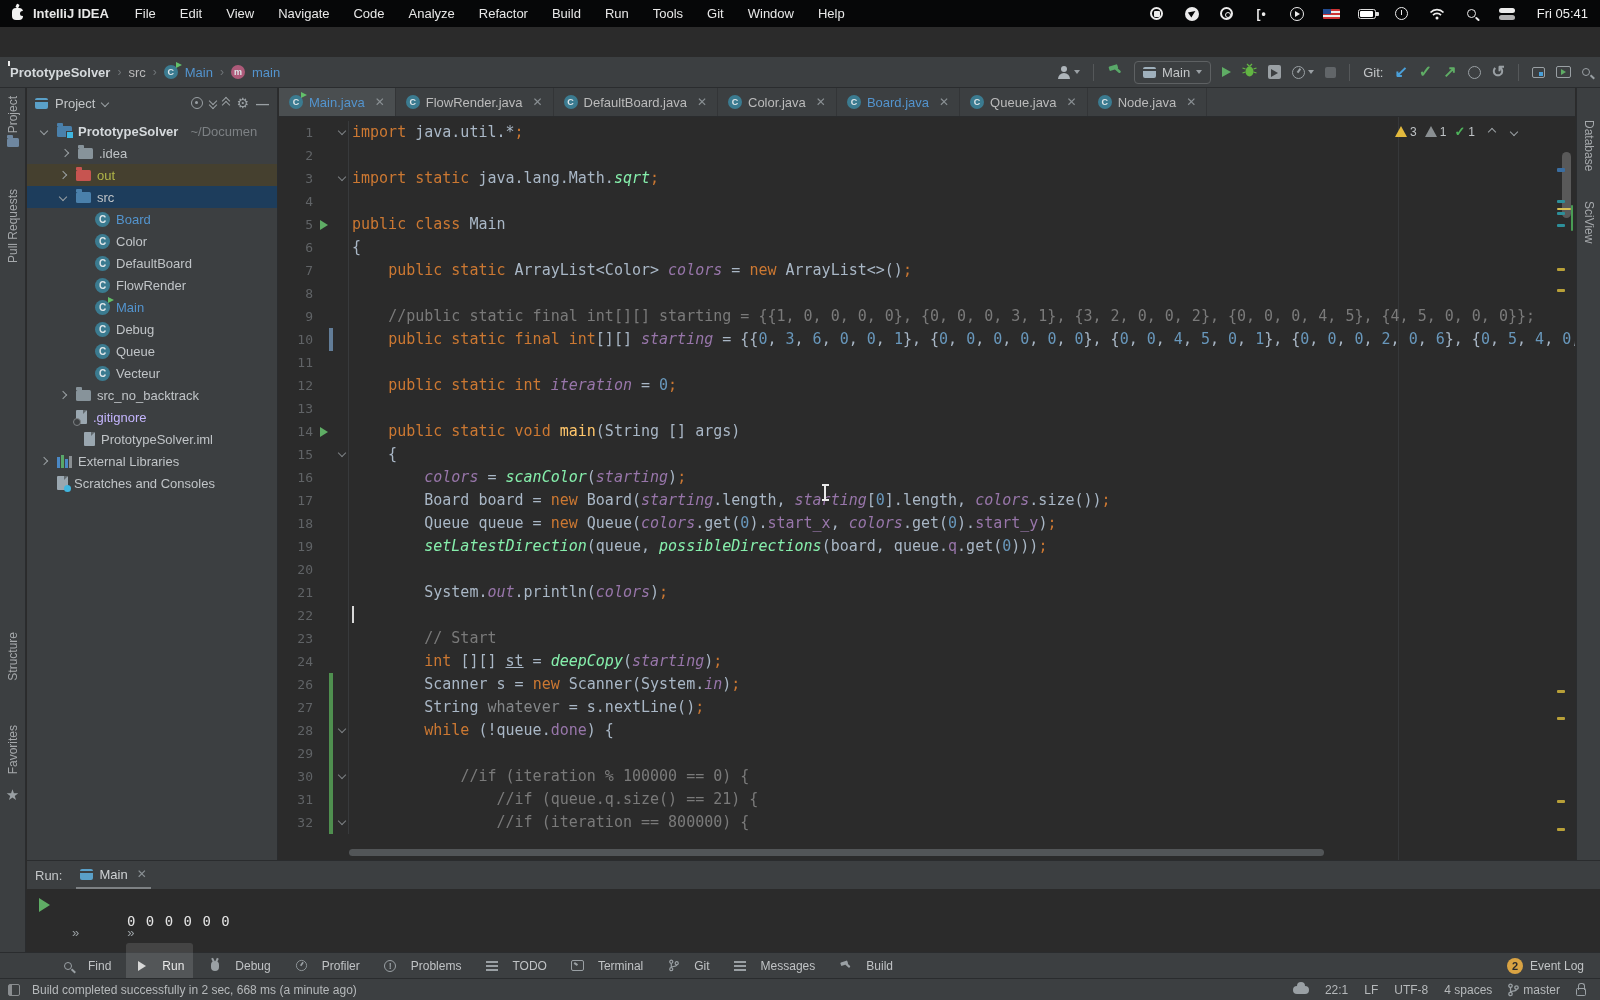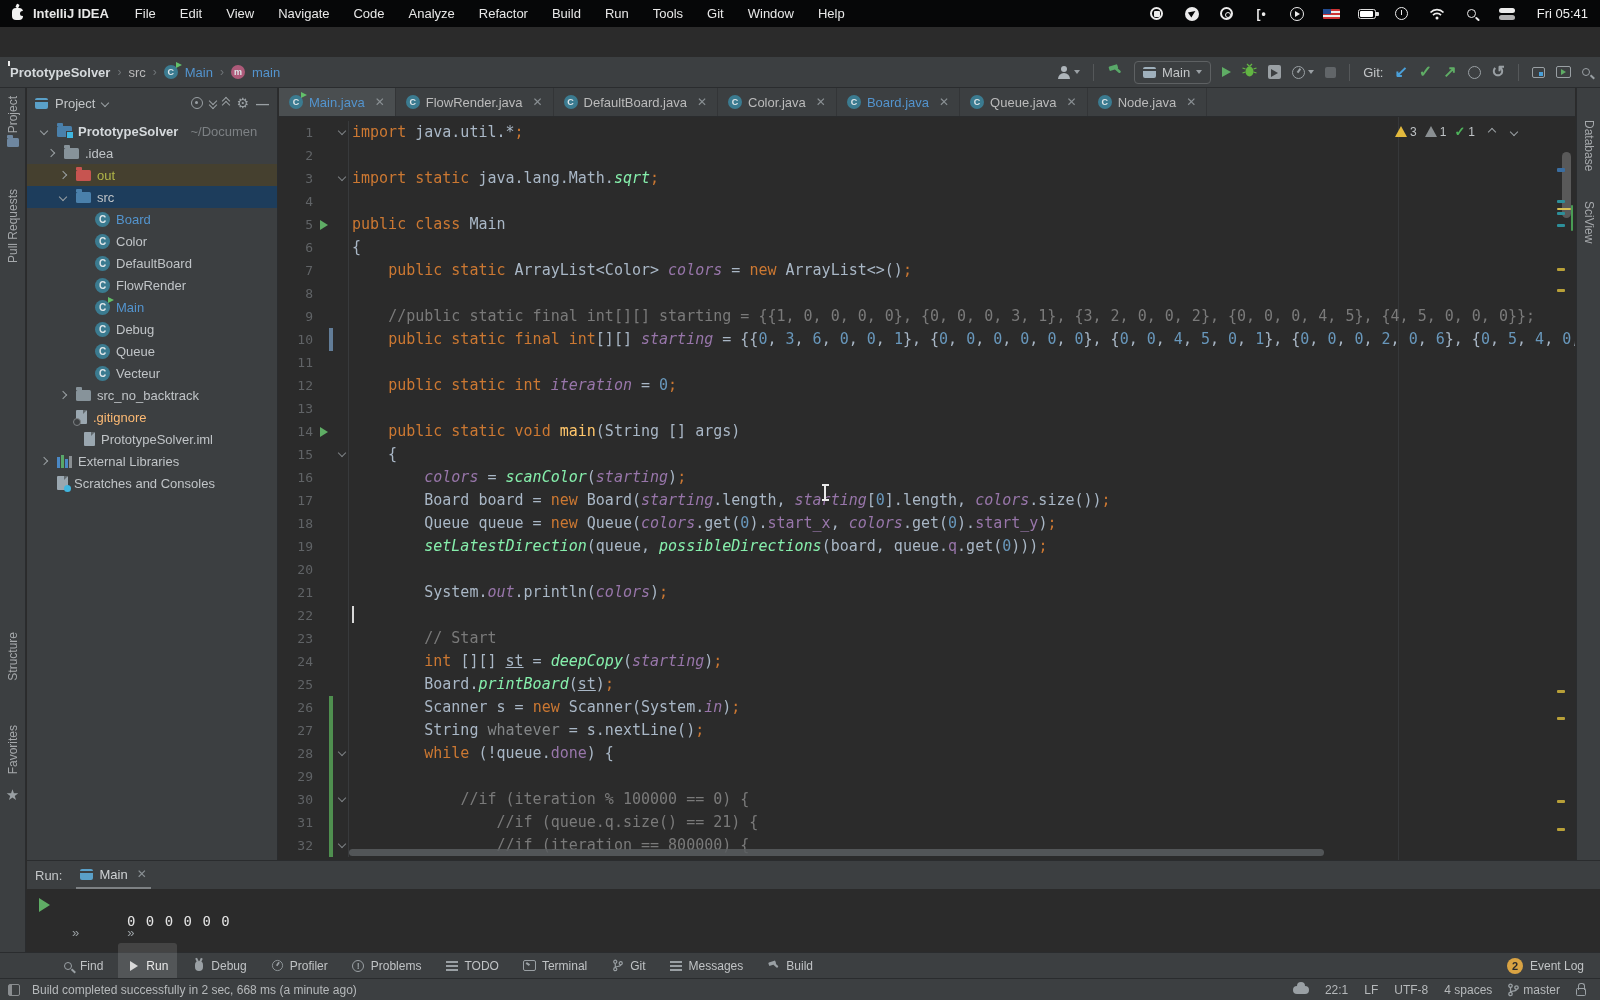--- a/index.html
+++ b/index.html
@@ -163,21 +163,21 @@
   .runtab { display:flex; align-items:center; gap:6px; height:28px; border-bottom:2px solid #7d8184; padding:0 4px; color:#cfd2d4; }
   .runtab .x { color:#8a9094; font-size:12px; margin-left:3px; }
   .runbody { position:absolute; top:28px; bottom:0; left:0; right:0; background:#2b2b2b; }
   .runout { position:absolute; left:100px; top:24px; font-family:"DejaVu Sans Mono","Liberation Mono",monospace; font-size:14px; color:#e4e4e4; letter-spacing:1px; }
   .runplay { position:absolute; left:12px; top:9px; }
   .chevbtns { position:absolute; left:45px; top:36px; display:flex; gap:48px; color:#9aa0a4; font-size:13px; }
 
   
   .bottombar { position:absolute; left:0; right:0; top:952px; height:26px; background:#3c3f41;
                border-top:1px solid #2a2c2e; display:flex; align-items:center; padding-left:52px; font-size:12px; color:#c0c3c5; }
-  .bitem { display:flex; align-items:center; gap:6px; padding:16px 9px; border-radius:3px; margin-right:6px; }
+  .bitem { display:flex; align-items:center; gap:14px; padding:16px 9px; border-radius:3px; margin-right:6px; }
   .bitem.active { background:rgba(255,255,255,.12); color:#e8e8e8; }
   .eventlog { margin-left:auto; display:flex; align-items:center; gap:7px; padding-right:16px; }
   .badge { width:16px; height:16px; border-radius:50%; background:#d9a343; color:#2b2b2b; font-size:11px; font-weight:bold;
            display:inline-flex; align-items:center; justify-content:center; }
   .bico { display:inline-flex; width:13px; height:13px; align-items:center; justify-content:center; position:relative; }
   .gtri { width:0; height:0; border-left:8px solid #9aa0a4; border-top:5px solid transparent; border-bottom:5px solid transparent; }
   .bitem.active .gtri { border-left-color:#d8d8d8; }
   .bugbody { width:8px; height:10px; background:#9aa0a4; border-radius:4px; position:relative; }
   .bugbody::before, .bugbody::after { content:""; position:absolute; top:-3px; width:1.5px; height:4px; background:#9aa0a4; }
   .bugbody::before { left:1px; transform:rotate(-25deg); } .bugbody::after { right:1px; transform:rotate(25deg); }
@@ -369,21 +369,21 @@
     </div>
     <div class="tree" id="project-tree">
         <div class="trow" style="padding-left: 10px;">
           <span class="tchev">
             <span class="chev down"></span>
           </span>
           <span class="fold blue root"></span>
           <span style="font-weight: bold; color: rgb(213, 217, 220);">PrototypeSolver</span>
           <span class="tsuffix">~/Documen</span>
         </div>
-        <div class="trow" style="padding-left: 17px;">
+        <div class="trow" style="padding-left: 31px;">
           <span class="tchev">
             <span class="chev right"></span>
           </span>
           <span class="fold"></span>
           <span>.idea</span>
         </div>
         <div class="trow excluded" style="padding-left: 29px;">
           <span class="tchev">
             <span class="chev right"></span>
           </span>
@@ -440,21 +440,21 @@
         <div class="trow" style="padding-left: 29px;">
           <span class="tchev">
             <span class="chev right"></span>
           </span>
           <span class="fold"></span>
           <span>src_no_backtrack</span>
         </div>
         <div class="trow" style="padding-left: 29px;">
           <span class="tchev"></span>
           <span class="doc ignored"></span>
-          <span style="color: #fdba74;">.gitignore</span>
+          <span style="color: #c4b5fd;">.gitignore</span>
         </div>
         <div class="trow" style="padding-left: 37px;">
           <span class="tchev"></span>
           <span class="doc"></span>
           <span>PrototypeSolver.iml</span>
         </div>
         <div class="trow" style="padding-left: 10px;">
           <span class="tchev">
             <span class="chev right"></span>
           </span>
@@ -532,21 +532,20 @@
           <div class="code-line"><span class="ln">15</span><span class="gicon"></span><span class="gfold"><span class="fchev"></span></span><span class="codetxt"><span class="tk-pl">    {</span></span></div>
           <div class="code-line"><span class="ln">16</span><span class="gicon"></span><span class="gfold"></span><span class="codetxt"><span class="tk-pl">        </span><span class="tk-fld">colors</span><span class="tk-pl"> = </span><span class="tk-call">scanColor</span><span class="tk-pl">(</span><span class="tk-fld">starting</span><span class="tk-pl">)</span><span class="tk-semi">;</span></span></div>
           <div class="code-line"><span class="ln">17</span><span class="gicon"></span><span class="gfold"></span><span class="codetxt"><span class="tk-pl">        Board board = </span><span class="tk-kw">new </span><span class="tk-pl">Board(</span><span class="tk-fld">starting</span><span class="tk-pl">.length, </span><span class="tk-fld">starting</span><span class="tk-pl">[</span><span class="tk-num">0</span><span class="tk-pl">].length, </span><span class="tk-fld">colors</span><span class="tk-pl">.size())</span><span class="tk-semi">;</span></span></div>
           <div class="code-line"><span class="ln">18</span><span class="gicon"></span><span class="gfold"></span><span class="codetxt"><span class="tk-pl">        Queue queue = </span><span class="tk-kw">new </span><span class="tk-pl">Queue(</span><span class="tk-fld">colors</span><span class="tk-pl">.get(</span><span class="tk-num">0</span><span class="tk-pl">).</span><span class="tk-fld2">start_x</span><span class="tk-pl">, </span><span class="tk-fld">colors</span><span class="tk-pl">.get(</span><span class="tk-num">0</span><span class="tk-pl">).</span><span class="tk-fld2">start_y</span><span class="tk-pl">)</span><span class="tk-semi">;</span></span></div>
           <div class="code-line"><span class="ln">19</span><span class="gicon"></span><span class="gfold"></span><span class="codetxt"><span class="tk-pl">        </span><span class="tk-call">setLatestDirection</span><span class="tk-pl">(queue, </span><span class="tk-call">possibleDirections</span><span class="tk-pl">(board, queue.</span><span class="tk-fld2">q</span><span class="tk-pl">.get(</span><span class="tk-num">0</span><span class="tk-pl">)))</span><span class="tk-semi">;</span></span></div>
           <div class="code-line"><span class="ln">20</span><span class="gicon"></span><span class="gfold"></span><span class="codetxt"></span></div>
           <div class="code-line"><span class="ln">21</span><span class="gicon"></span><span class="gfold"></span><span class="codetxt"><span class="tk-pl">        System.</span><span class="tk-fld">out</span><span class="tk-pl">.println(</span><span class="tk-fld">colors</span><span class="tk-pl">)</span><span class="tk-semi">;</span></span></div>
           <div class="code-line"><span class="ln">22</span><span class="gicon"></span><span class="gfold"></span><span class="codetxt"><span class="caret"></span></span></div>
           <div class="code-line"><span class="ln">23</span><span class="gicon"></span><span class="gfold"></span><span class="codetxt"><span class="tk-pl">        </span><span class="tk-cmt">// Start</span></span></div>
           <div class="code-line"><span class="ln">24</span><span class="gicon"></span><span class="gfold"></span><span class="codetxt"><span class="tk-pl">        </span><span class="tk-kw">int </span><span class="tk-pl">[][] </span><span class="tk-und">st</span><span class="tk-pl"> = </span><span class="tk-call">deepCopy</span><span class="tk-pl">(</span><span class="tk-fld">starting</span><span class="tk-pl">)</span><span class="tk-semi">;</span></span></div>
-          <div class="code-line"><span class="ln">25</span><span class="gicon"></span><span class="gfold"></span><span class="codetxt"><span class="tk-pl">        Board.</span><span class="tk-call">printBoard</span><span class="tk-pl">(</span><span class="tk-und">st</span><span class="tk-pl">)</span><span class="tk-semi">;</span></span></div>
           <div class="code-line"><span class="ln">26</span><span class="gicon"></span><span class="gfold"><span class="vcsbar" style="background: rgb(79, 143, 79);"></span></span><span class="codetxt"><span class="tk-pl">        Scanner s = </span><span class="tk-kw">new </span><span class="tk-pl">Scanner(System.</span><span class="tk-fld">in</span><span class="tk-pl">)</span><span class="tk-semi">;</span></span></div>
           <div class="code-line"><span class="ln">27</span><span class="gicon"></span><span class="gfold"><span class="vcsbar" style="background: rgb(79, 143, 79);"></span></span><span class="codetxt"><span class="tk-pl">        String </span><span class="tk-gray">whatever</span><span class="tk-pl"> = s.nextLine()</span><span class="tk-semi">;</span></span></div>
           <div class="code-line"><span class="ln">28</span><span class="gicon"></span><span class="gfold"><span class="vcsbar" style="background: rgb(79, 143, 79);"></span><span class="fchev"></span></span><span class="codetxt"><span class="tk-pl">        </span><span class="tk-kw">while </span><span class="tk-pl">(!queue.</span><span class="tk-fld2">done</span><span class="tk-pl">) {</span></span></div>
           <div class="code-line"><span class="ln">29</span><span class="gicon"></span><span class="gfold"><span class="vcsbar" style="background: rgb(79, 143, 79);"></span></span><span class="codetxt"></span></div>
           <div class="code-line"><span class="ln">30</span><span class="gicon"></span><span class="gfold"><span class="vcsbar" style="background: rgb(79, 143, 79);"></span><span class="fchev"></span></span><span class="codetxt"><span class="tk-pl">            </span><span class="tk-cmt">//if (iteration % 100000 == 0) {</span></span></div>
           <div class="code-line"><span class="ln">31</span><span class="gicon"></span><span class="gfold"><span class="vcsbar" style="background: rgb(79, 143, 79);"></span></span><span class="codetxt"><span class="tk-pl">                </span><span class="tk-cmt">//if (queue.q.size() == 21) {</span></span></div>
           <div class="code-line"><span class="ln">32</span><span class="gicon"></span><span class="gfold"><span class="vcsbar" style="background: rgb(79, 143, 79);"></span><span class="fchev"></span></span><span class="codetxt"><span class="tk-pl">                </span><span class="tk-cmt">//if (iteration == 800000) {</span></span></div>
         </div>
       <div class="inspect">
         <span style="display:inline-flex;align-items:center;gap:3px">

